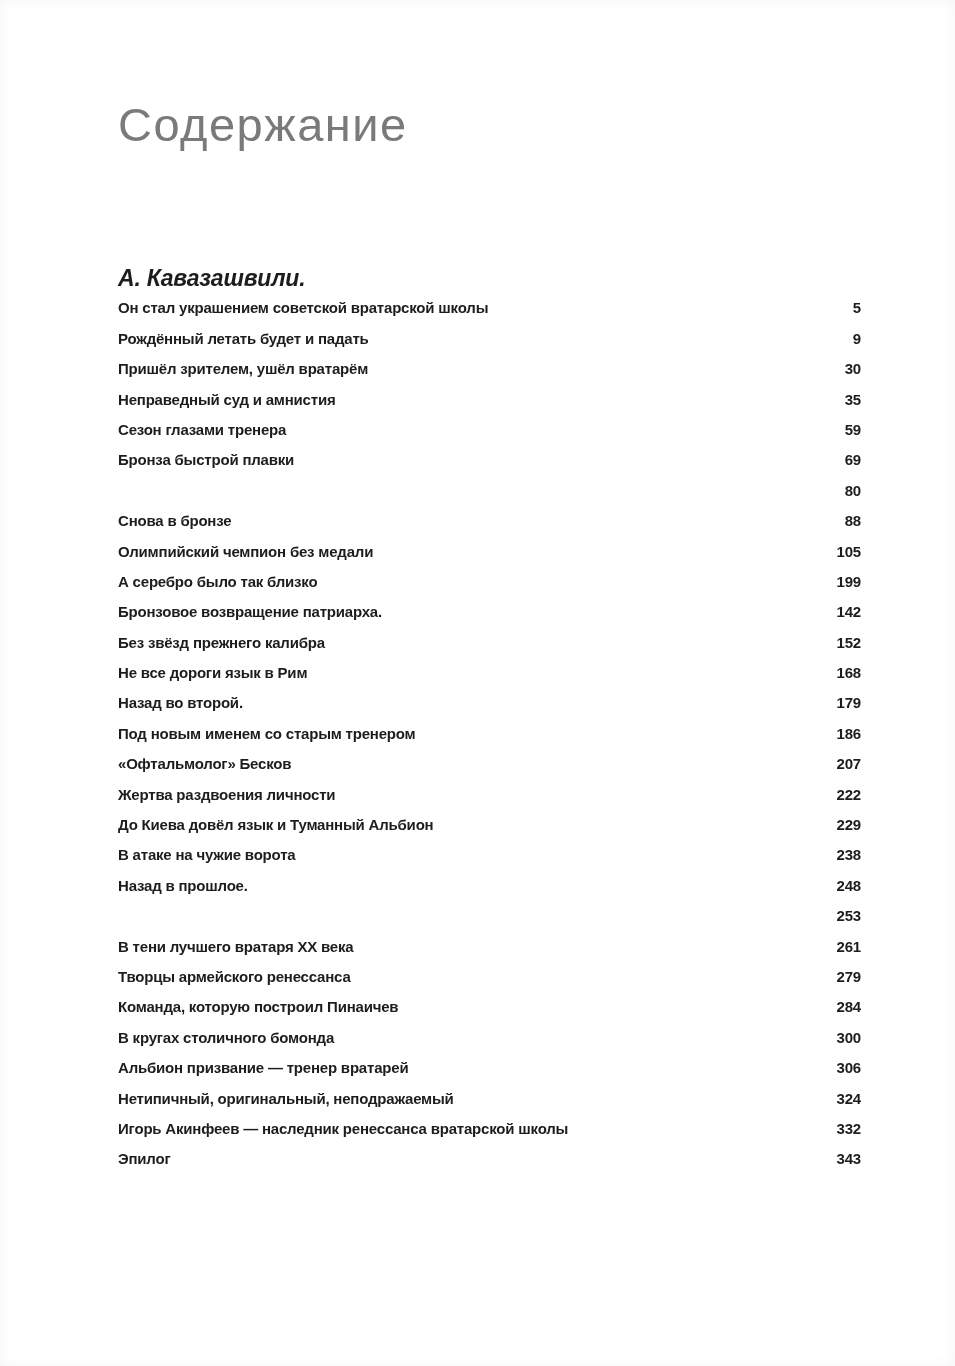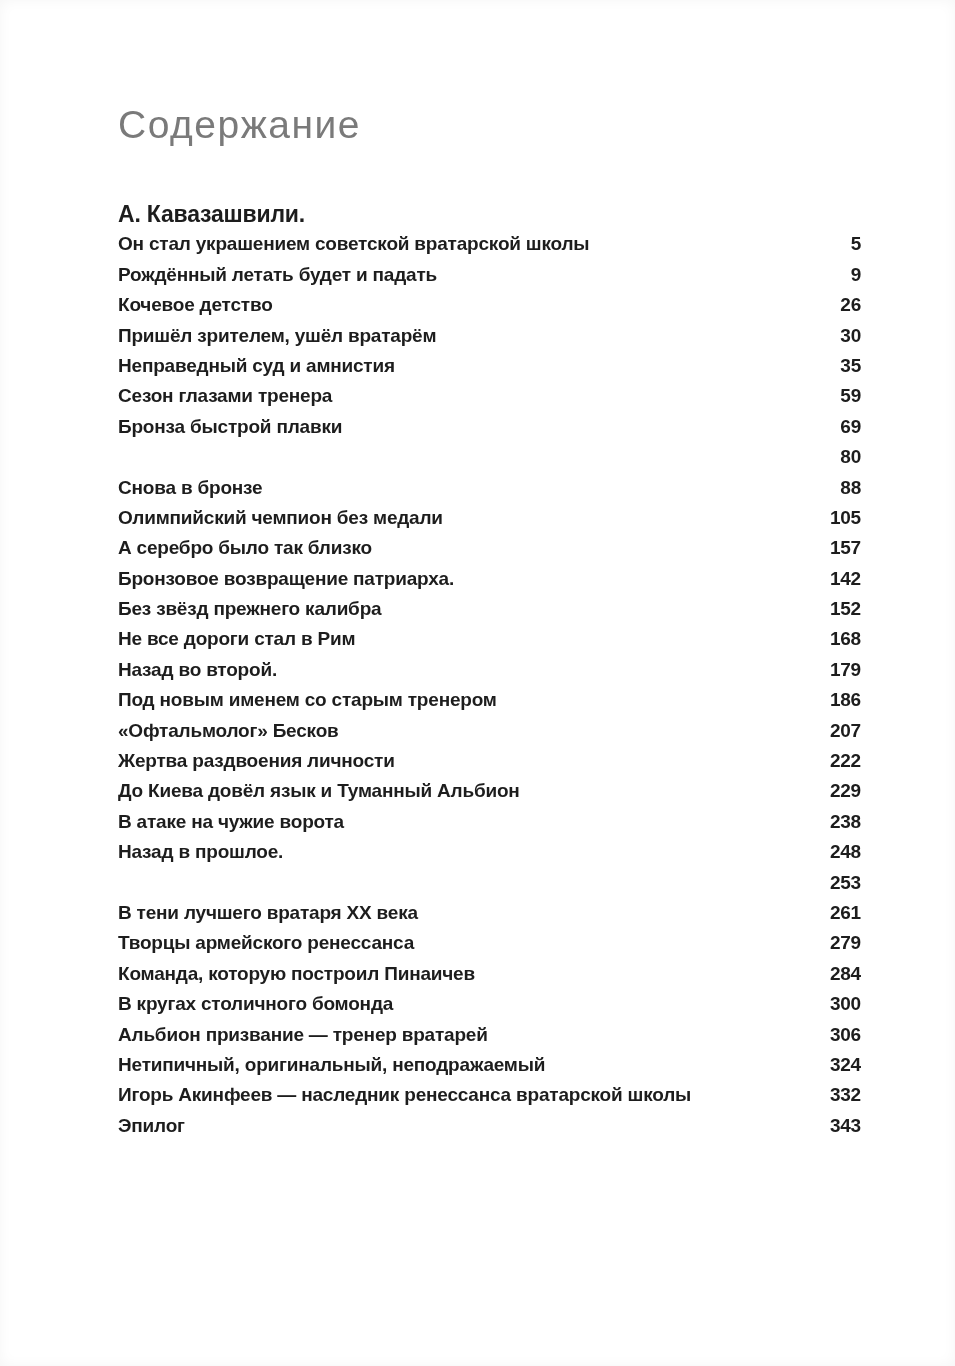--- a/index.html
+++ b/index.html
@@ -13,42 +13,43 @@
   }
   .page {
     box-sizing: border-box;
     width: 955px;
     height: 1366px;
     padding: 97px 94px 0 118px;
     background: #ffffff;
     box-shadow: inset 0 0 14px rgba(0,0,0,0.045);
   }
   .page-title {
-    margin: 0 0 46px 0;
-    font-size: 39px;
+    margin: 0 0 110px 0;
+    font-size: 47px;
     line-height: 56px;
     font-weight: 400;
     letter-spacing: 1.5px;
     color: #7a7a7a;
   }
   .section-author {
     font-size: 23px;
     line-height: 30.4px;
     font-weight: 600;
+    font-style: italic;
     letter-spacing: -0.2px;
     color: #1d1d1d;
   }
   .toc-list {
     width: 100%;
   }
   .toc-row {
     display: flex;
     align-items: flex-end;
     height: 30.4px;
-    font-size: 19px;
+    font-size: 15px;
     line-height: 30.4px;
     font-weight: 600;
     letter-spacing: -0.2px;
     color: #1d1d1d;
     white-space: nowrap;
   }
   .toc-title {
     flex: 0 0 auto;
   }
   .toc-dots {
@@ -76,25 +77,20 @@
     <span class="toc-dots"></span>
     <span class="toc-page-num">5</span>
   </div>
 
   <div class="toc-row">
     <span class="toc-title">Рождённый летать будет и падать</span>
     <span class="toc-dots"></span>
     <span class="toc-page-num">9</span>
   </div>
 
-  <div class="toc-row">
-    <span class="toc-title">Кочевое детство</span>
-    <span class="toc-dots"></span>
-    <span class="toc-page-num">26</span>
-  </div>
 
   <div class="toc-row">
     <span class="toc-title">Пришёл зрителем, ушёл вратарём</span>
     <span class="toc-dots"></span>
     <span class="toc-page-num">30</span>
   </div>
 
   <div class="toc-row">
     <span class="toc-title">Неправедный суд и амнистия</span>
     <span class="toc-dots"></span>
@@ -126,37 +122,37 @@
 
   <div class="toc-row">
     <span class="toc-title">Олимпийский чемпион без медали</span>
     <span class="toc-dots"></span>
     <span class="toc-page-num">105</span>
   </div>
 
   <div class="toc-row">
     <span class="toc-title">А серебро было так близко</span>
     <span class="toc-dots"></span>
-    <span class="toc-page-num">157</span>
+    <span class="toc-page-num">199</span>
   </div>
 
   <div class="toc-row">
     <span class="toc-title">Бронзовое возвращение патриарха.</span>
     <span class="toc-dots"></span>
     <span class="toc-page-num">142</span>
   </div>
 
   <div class="toc-row">
     <span class="toc-title">Без звёзд прежнего калибра</span>
     <span class="toc-dots"></span>
     <span class="toc-page-num">152</span>
   </div>
 
   <div class="toc-row">
-    <span class="toc-title">Не все дороги стал в Рим</span>
+    <span class="toc-title">Не все дороги язык в Рим</span>
     <span class="toc-dots"></span>
     <span class="toc-page-num">168</span>
   </div>
 
   <div class="toc-row">
     <span class="toc-title">Назад во второй.</span>
     <span class="toc-dots"></span>
     <span class="toc-page-num">179</span>
   </div>
 

